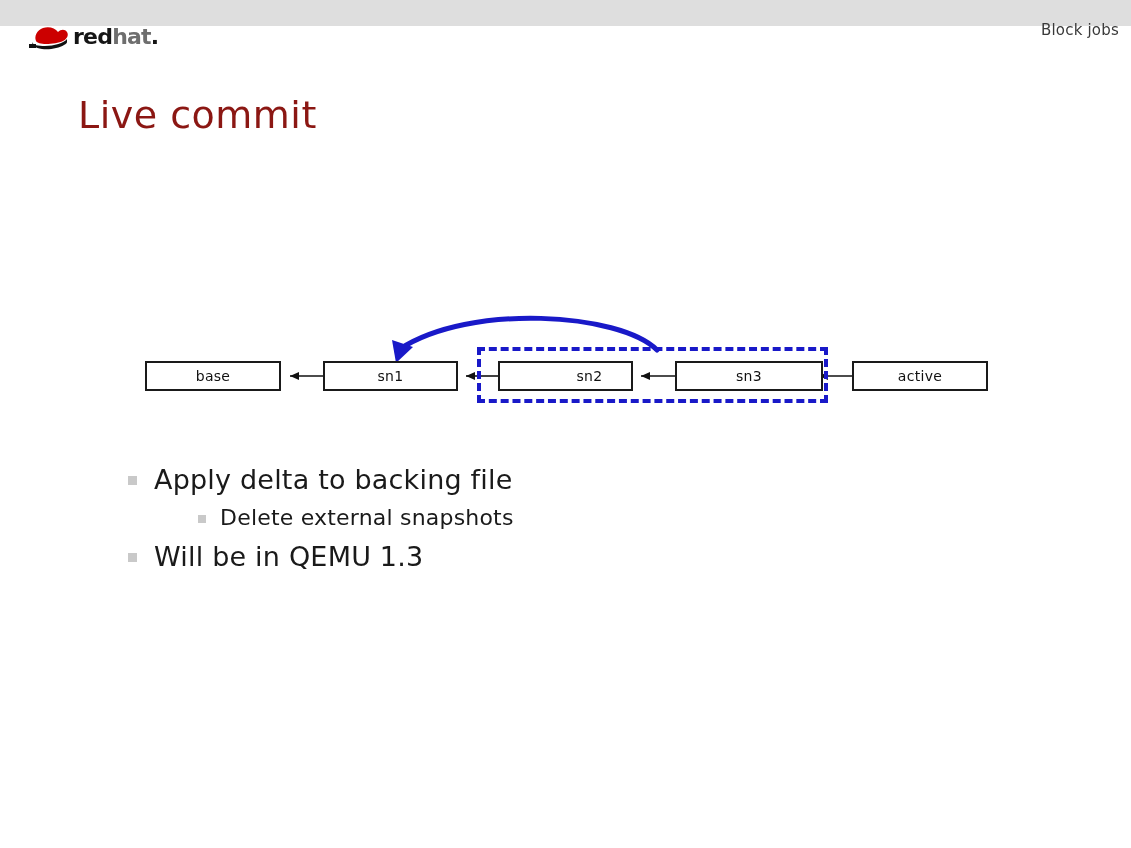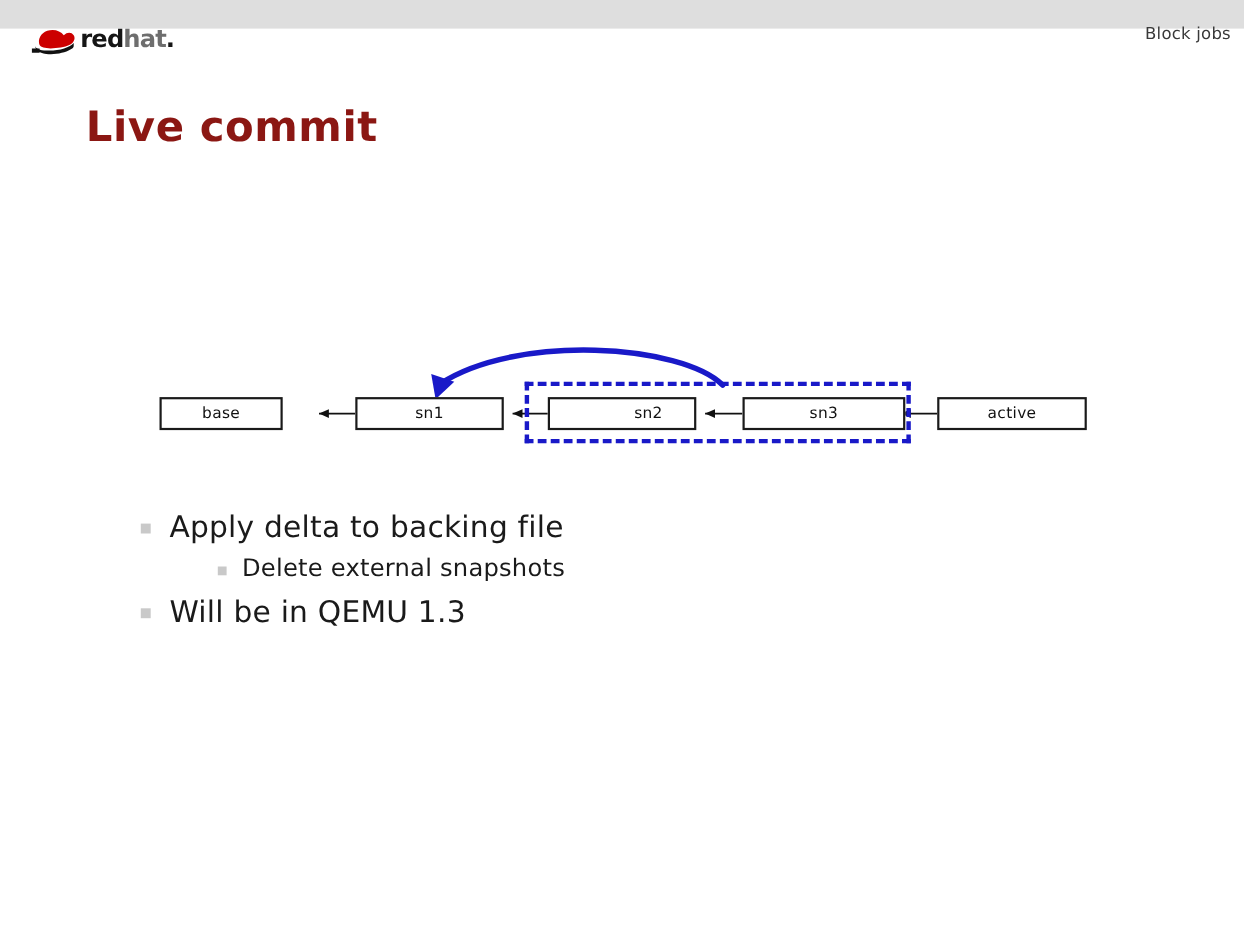--- a/index.html
+++ b/index.html
@@ -61,21 +61,21 @@
   .logo-red { color: #151515; }
   .logo-hat { color: #6e6e6e; }
   .logo-dot { color: #151515; }
 
   
   .slide-title {
     position: absolute;
     left: 78px;
     top: 93px;
     font-size: 38px;
-    font-weight: bold;
+    font-weight: normal;
     color: #8b1713;
     letter-spacing: 0.5px;
     white-space: nowrap;
   }
 
   
   .diagram {
     position: absolute;
     left: 0;
     top: 0;
@@ -185,21 +185,21 @@
     </g>
 
     <g>
       <path d="M 657,350 C 620,313 470,303 400,349" fill="none" stroke="#1919c8" stroke-width="5" stroke-linecap="round"></path>
       <path d="M 396,363 L 392,340 L 413,347 Z" fill="#1919c8"></path>
     </g>
   </svg>
 
   <div class="dashed-region" style="left:477px; top:347px; width:351px; height:56px;"></div>
 
-  <div class="node-box" style="left:145px; top:361px; width:112px;">
+  <div class="node-box" style="left:145px; top:361px; width:136px;">
     <span>base</span>
   </div>
   <div class="node-box" style="left:323px; top:361px; width:135px;">
     <span>sn1</span>
   </div>
   <div class="node-box" style="left:498px; top:361px; width:135px;padding-left:48px;">
     <span>sn2</span>
   </div>
   <div class="node-box" style="left:675px; top:361px; width:148px;">
     <span>sn3</span>

